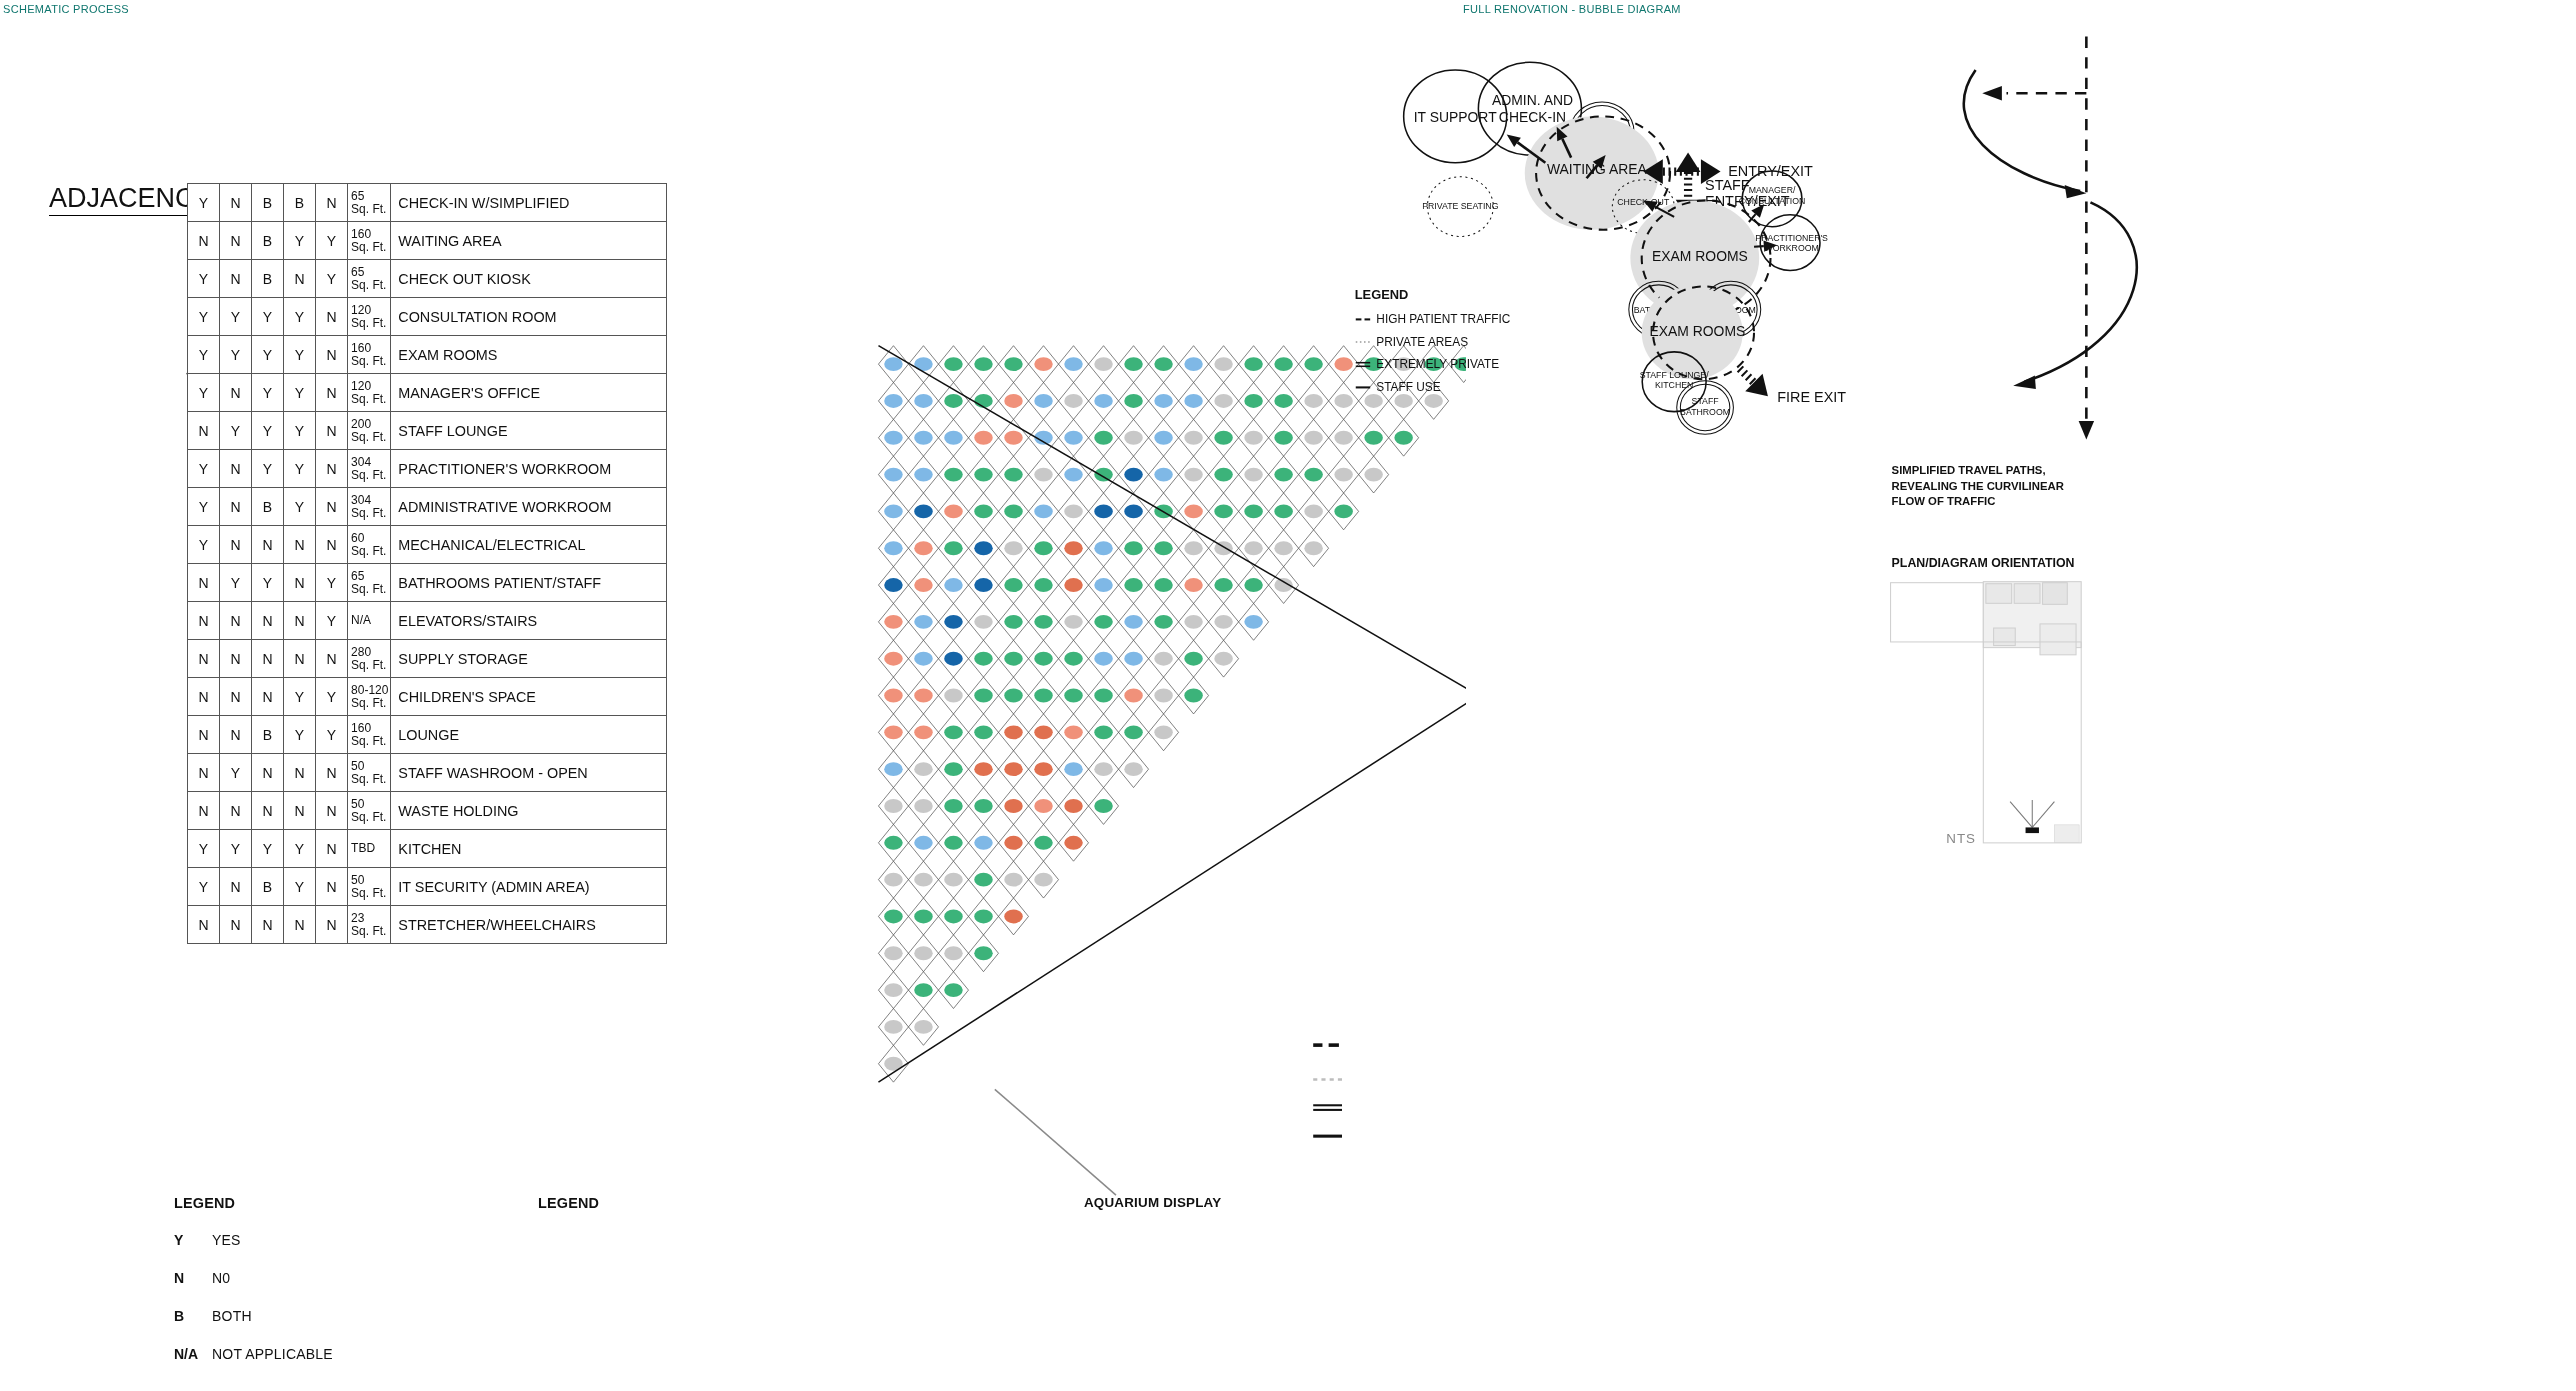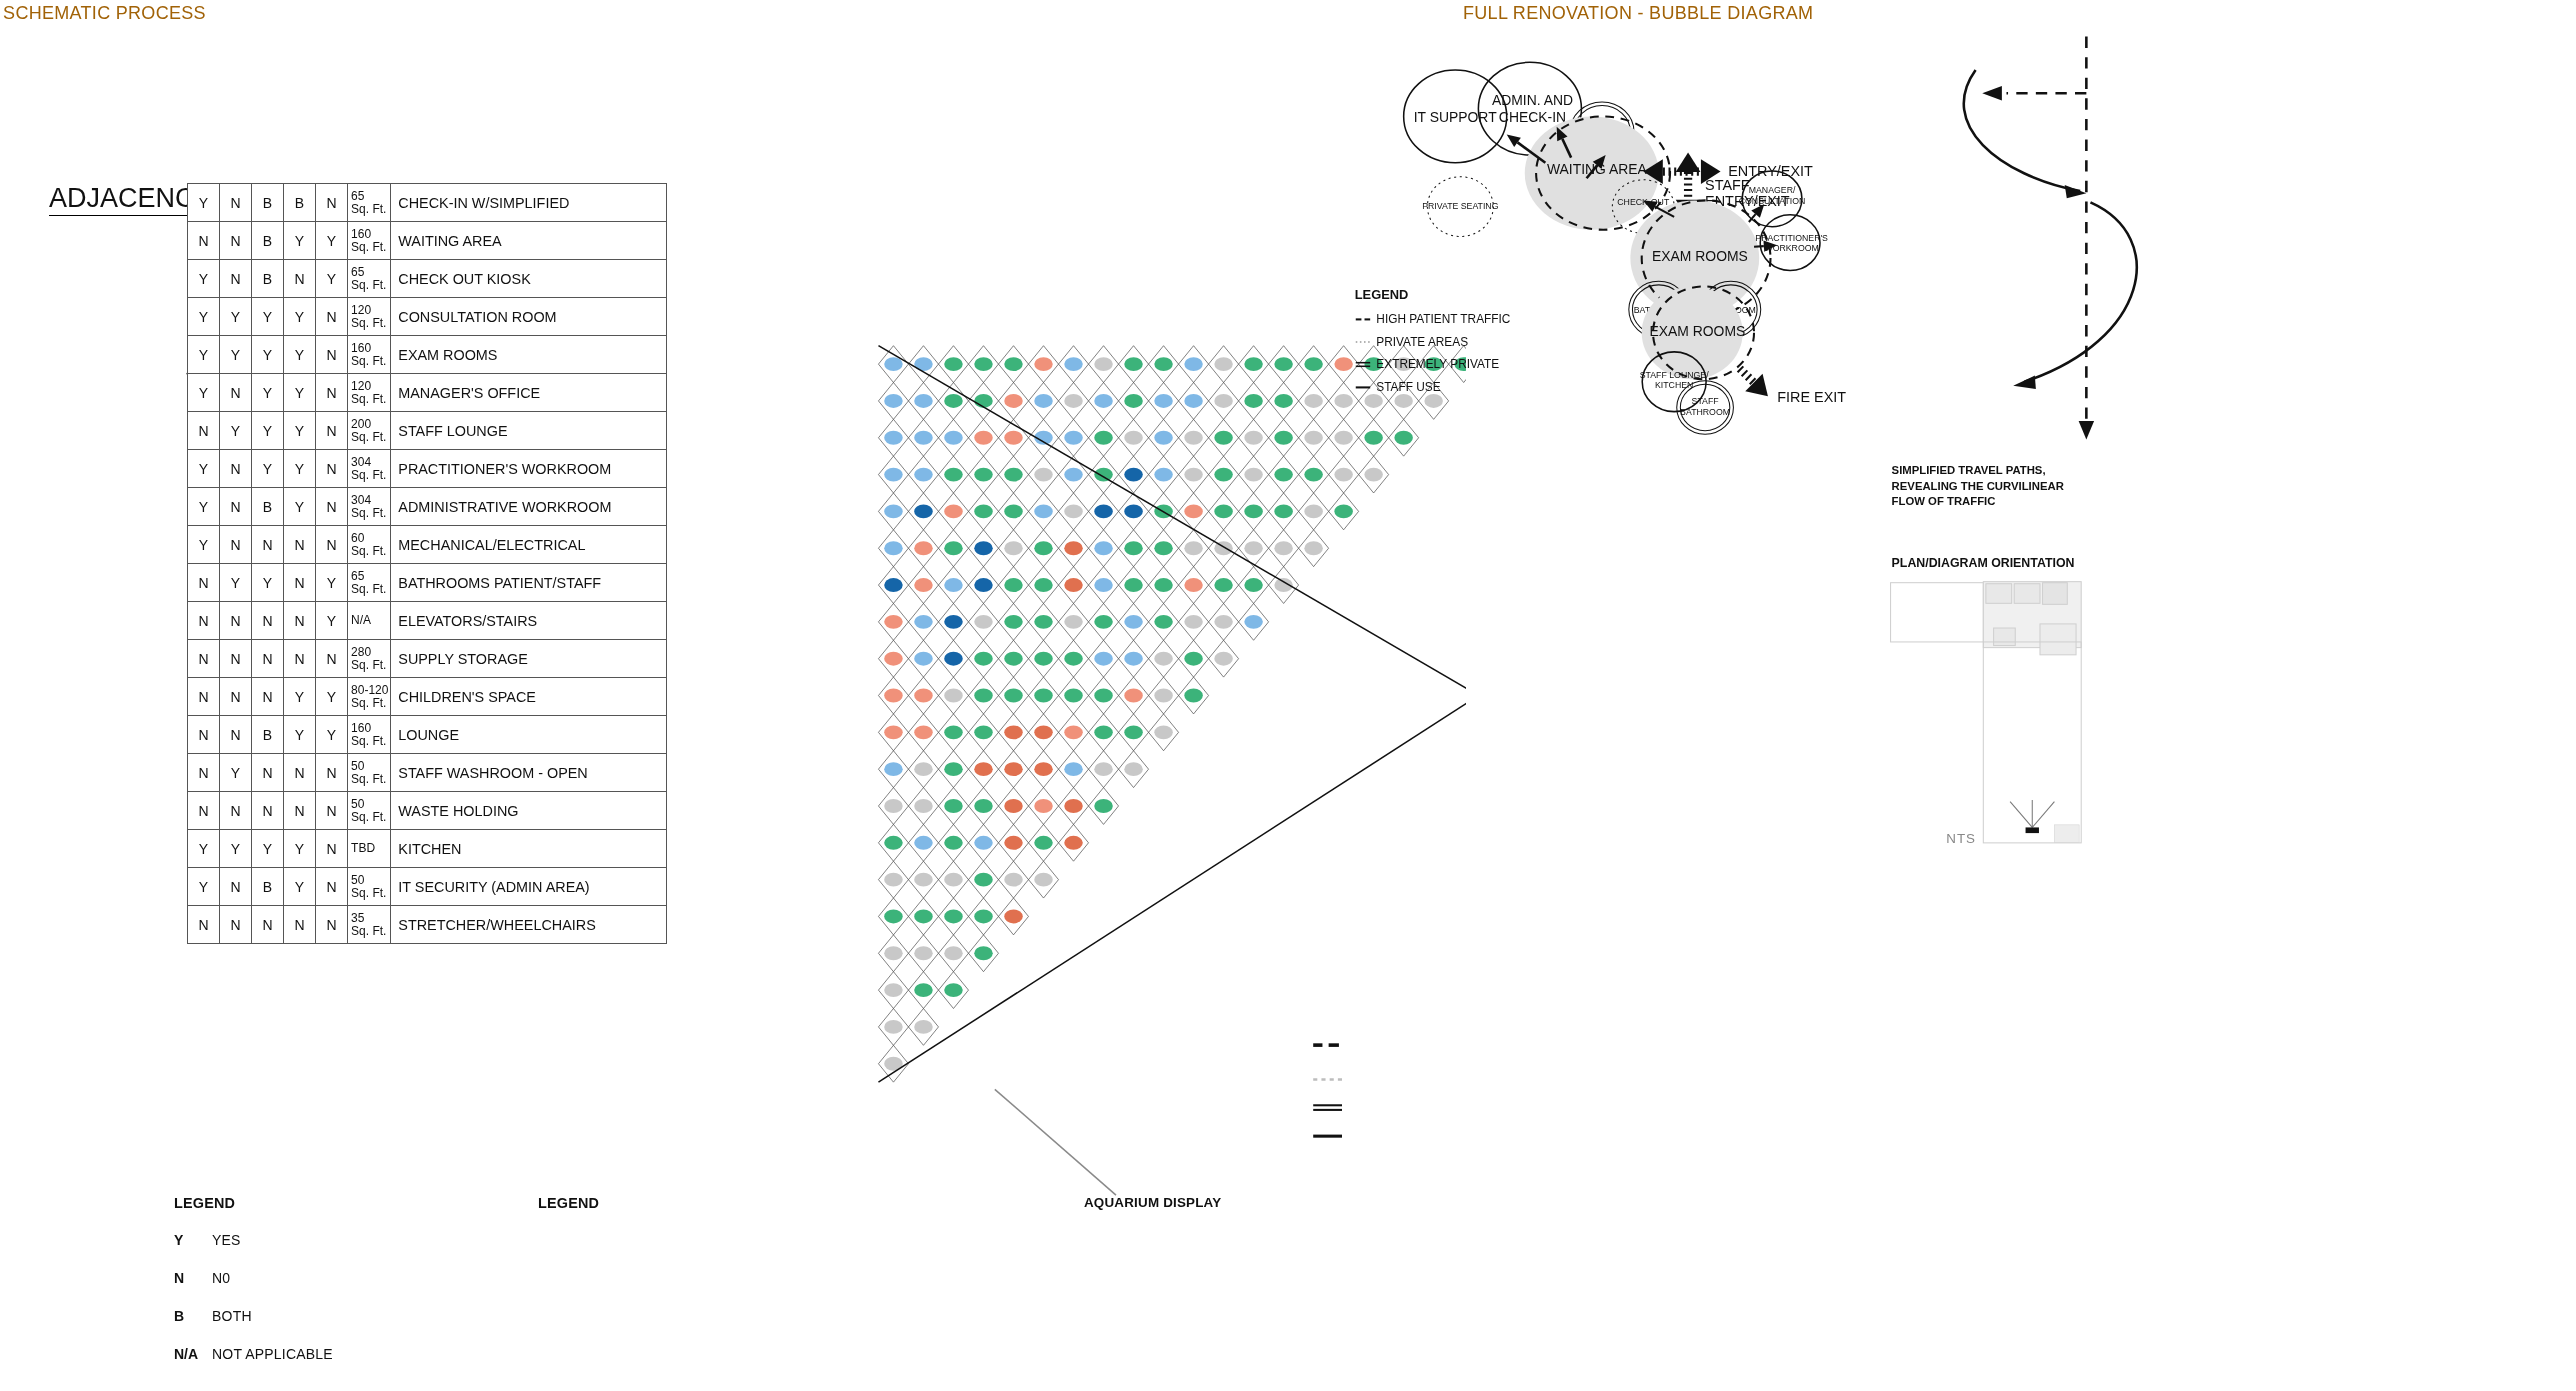--- a/index.html
+++ b/index.html
@@ -3,21 +3,21 @@
 <meta charset="utf-8">
 <style>
   html,body{margin:0;padding:0;background:#fff;}
   body{
     width:3638px;height:1391px;position:relative;overflow:hidden;
     font-family:"Liberation Sans", sans-serif;color:#111;
     -webkit-font-smoothing:antialiased;
   }
   .abs{position:absolute;}
   .board-title{
-    font-size:18px;letter-spacing:0.3px;font-weight:400;color:#a16207;
+    font-size:11px;letter-spacing:0.3px;font-weight:400;color:#0f766e;
     white-space:nowrap;
   }
   
   #matrix-title{
     left:49px;top:183px;font-size:27px;letter-spacing:0px;
     border-bottom:1.5px solid #000;padding-bottom:1px;
   }
   
   #mx-table{position:absolute;left:187px;top:183px;border-collapse:collapse;}
   #mx-table td{
@@ -318,21 +318,21 @@
         </td>
         <td class="nm">IT SECURITY (ADMIN AREA)</td>
       </tr>
       <tr>
         <td class="c">N</td>
         <td class="c">N</td>
         <td class="c">N</td>
         <td class="c">N</td>
         <td class="c">N</td>
         <td class="sf">
-          <div>35</div>
+          <div>23</div>
           <div>Sq. Ft.</div>
         </td>
         <td class="nm">STRETCHER/WHEELCHAIRS</td>
       </tr>
     </tbody>
 </table>
 
 <svg class="abs" id="mx-diamond" width="618" height="876" style="left:848px;top:330px;" viewBox="0 0 1200 1700">
     <g>
       <path d="M88.2725 30 L117.40875 65.75 L88.2725 101.5 L59.13625 65.75 Z" fill="none" stroke="#333" stroke-width="1.2"></path>

